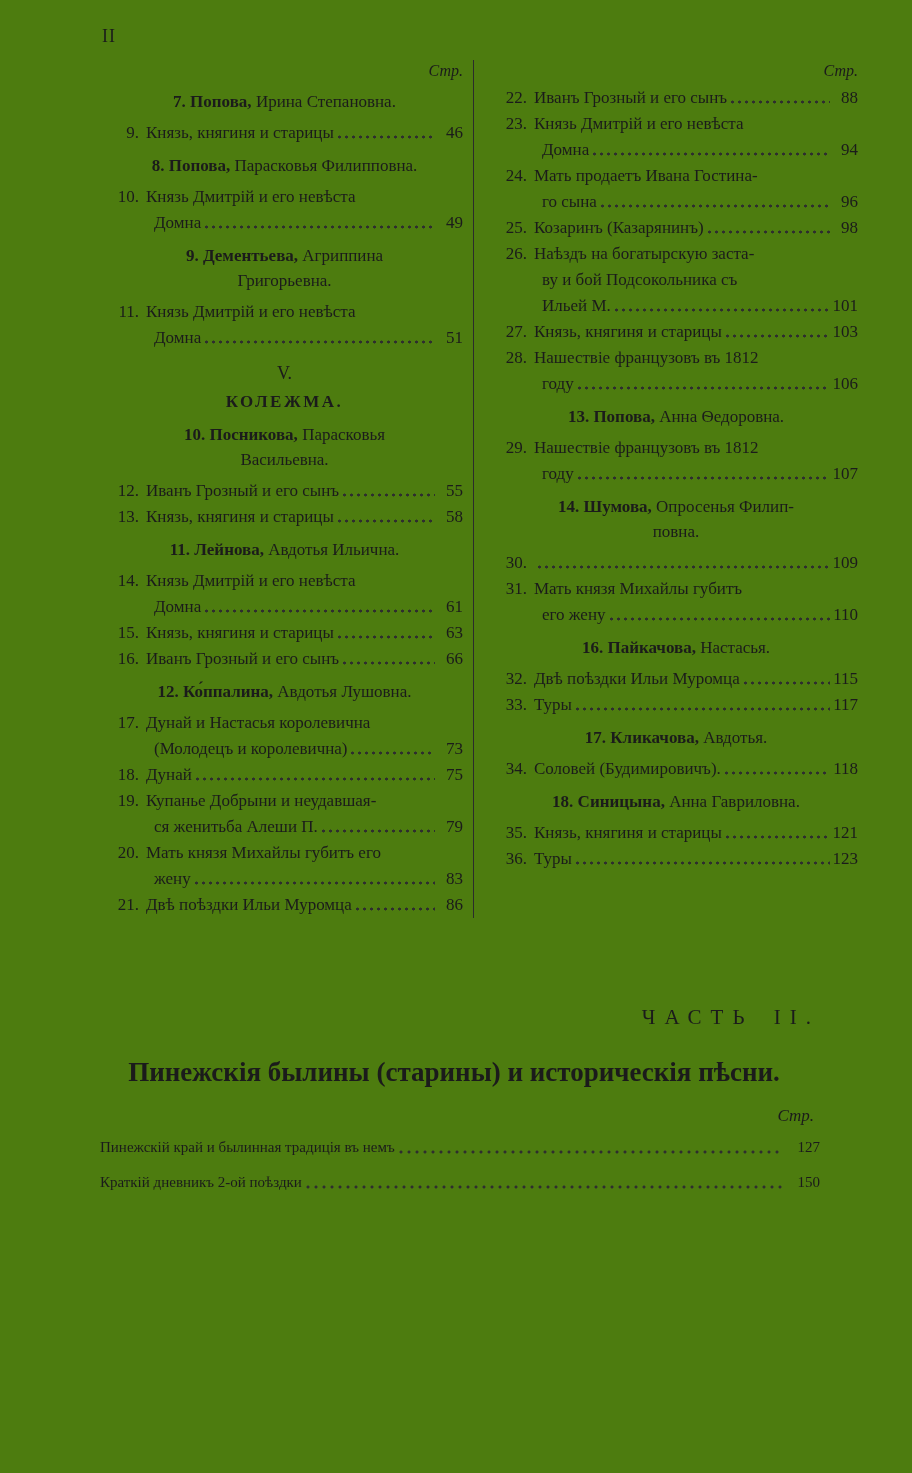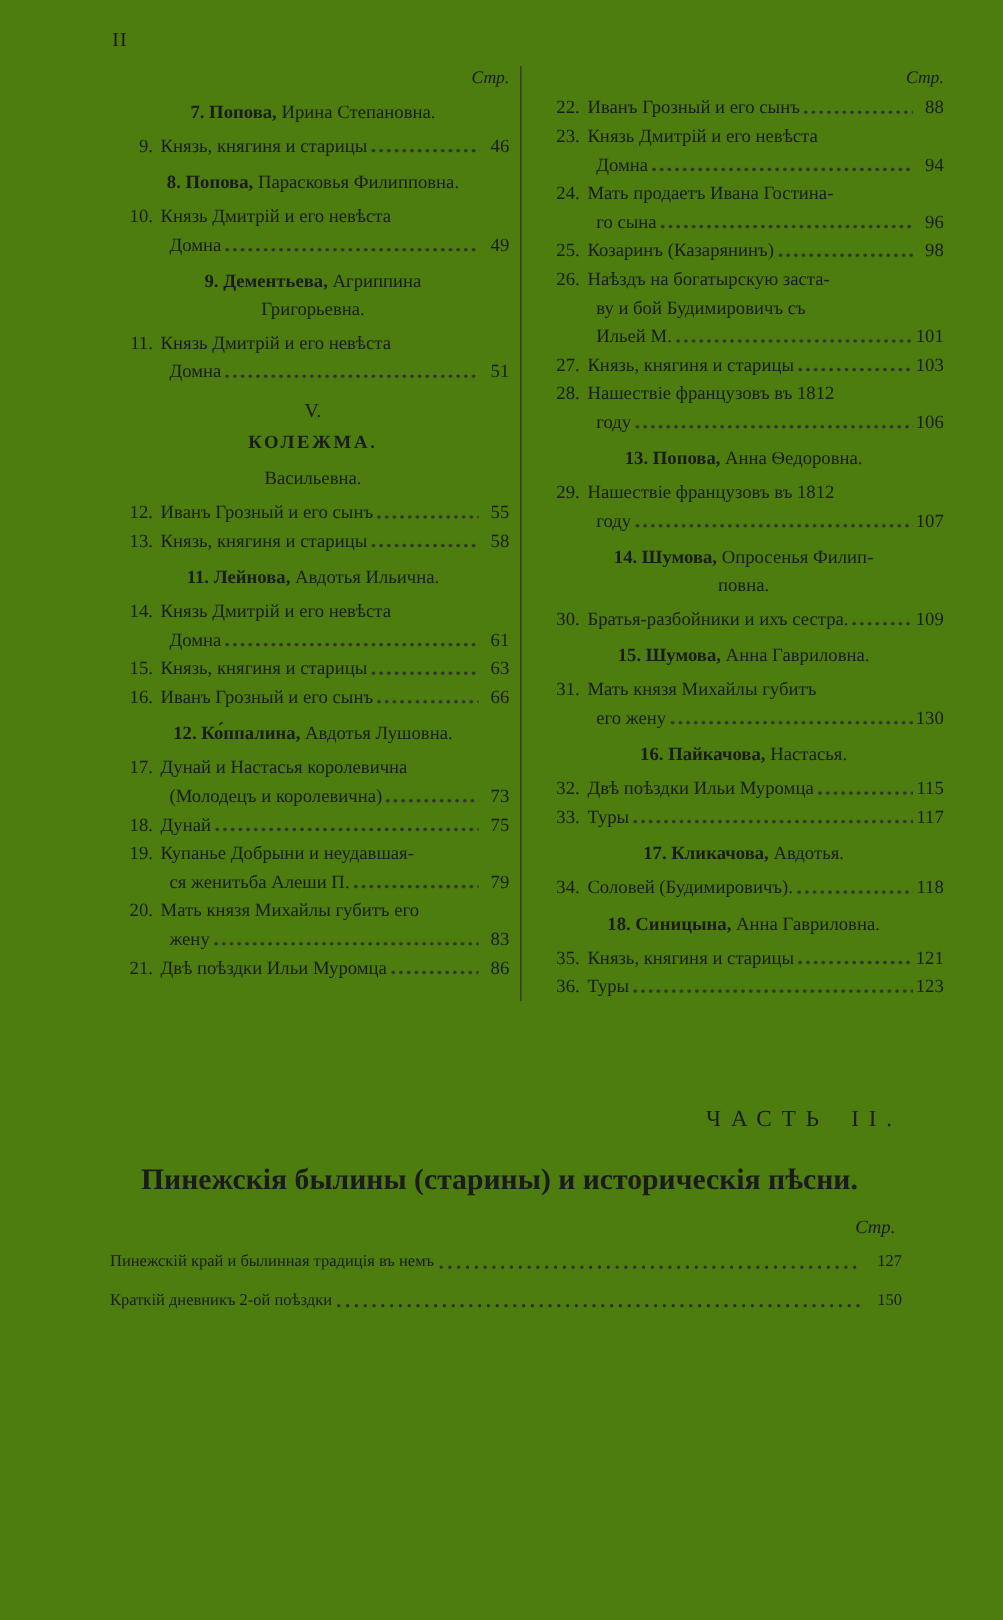--- a/index.html
+++ b/index.html
@@ -92,20 +92,21 @@
           </div>
           <div class="song-line cont">
             <span class="song-text">Домна</span>
             <span class="leader"></span>
             <span class="song-page">51</span>
           </div>
         </div>
         <div class="section-num">V.</div>
         <div class="section-title">КОЛЕЖМА.</div>
         <div class="singer">
+          <div class="singer-line"><span class="b">10.</span> <span class="b">Посникова,</span> <span>Парасковья</span></div>
           <div class="singer-line">Васильевна.</div>
         </div>
         <div class="song">
           <div class="song-line">
             <span class="song-num">12.</span>
             <span class="song-text">Иванъ Грозный и его сынъ</span>
             <span class="leader"></span>
             <span class="song-page">55</span>
           </div>
         </div>
@@ -240,21 +241,21 @@
             <span class="leader"></span>
             <span class="song-page">98</span>
           </div>
         </div>
         <div class="song">
           <div class="song-line">
             <span class="song-num">26.</span>
             <span class="song-text">Наѣздъ на богатырскую заста-</span>
           </div>
           <div class="song-line cont">
-            <span class="song-text">ву и бой Будимировичъ съ</span>
+            <span class="song-text">ву и бой Подсокольника съ</span>
           </div>
           <div class="song-line cont">
             <span class="song-text">Ильей М.</span>
             <span class="leader"></span>
             <span class="song-page">101</span>
           </div>
         </div>
         <div class="song">
           <div class="song-line">
             <span class="song-num">27.</span>
@@ -288,37 +289,33 @@
             <span class="song-page">107</span>
           </div>
         </div>
         <div class="singer">
           <div class="singer-line"><span class="b">14.</span> <span class="b">Шумова,</span> <span>Опросенья Филип-</span></div>
           <div class="singer-line">повна.</div>
         </div>
         <div class="song">
           <div class="song-line">
             <span class="song-num">30.</span>
-            <span class="song-text">Братья-разбойники и ихъ сестра.</span>
             <span class="leader"></span>
             <span class="song-page">109</span>
           </div>
-        </div>
-        <div class="singer">
-          <div class="singer-line"><span class="b">15.</span> <span class="b">Шумова,</span> <span>Анна Гавриловна.</span></div>
         </div>
         <div class="song">
           <div class="song-line">
             <span class="song-num">31.</span>
             <span class="song-text">Мать князя Михайлы губитъ</span>
           </div>
           <div class="song-line cont">
             <span class="song-text">его жену</span>
             <span class="leader"></span>
-            <span class="song-page">130</span>
+            <span class="song-page">110</span>
           </div>
         </div>
         <div class="singer">
           <div class="singer-line"><span class="b">16.</span> <span class="b">Пайкачова,</span> <span>Настасья.</span></div>
         </div>
         <div class="song">
           <div class="song-line">
             <span class="song-num">32.</span>
             <span class="song-text">Двѣ поѣздки Ильи Муромца</span>
             <span class="leader"></span>

